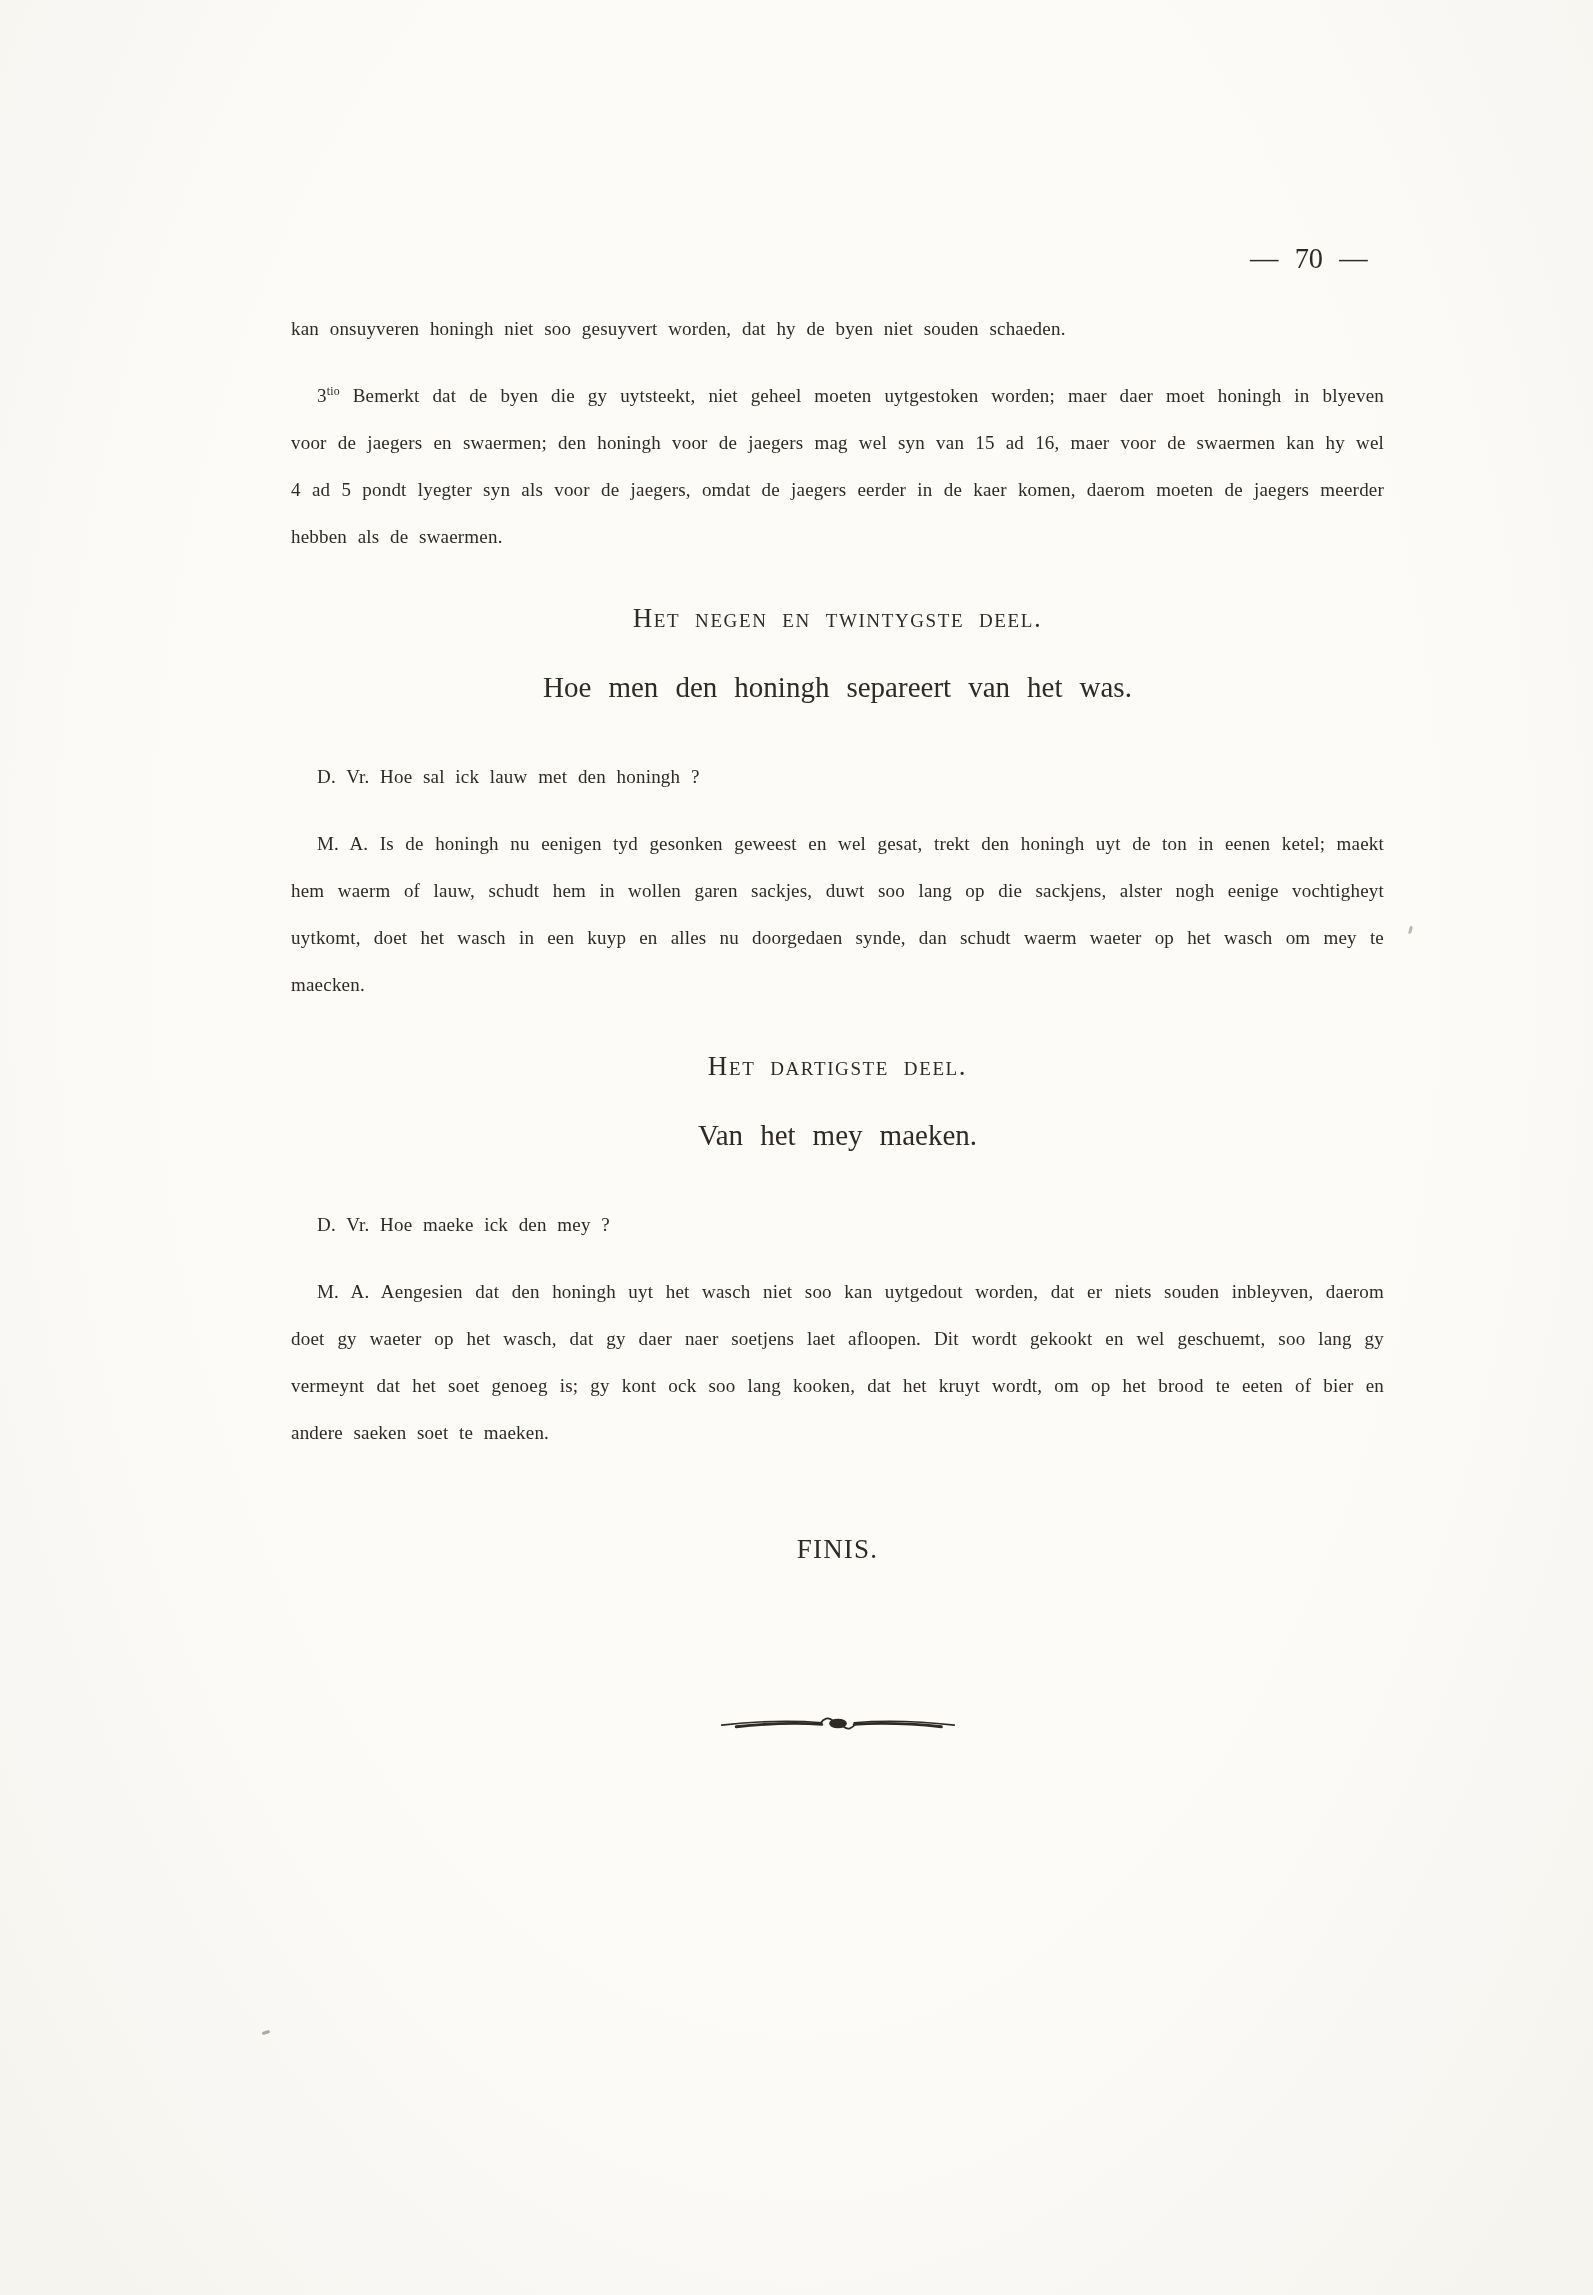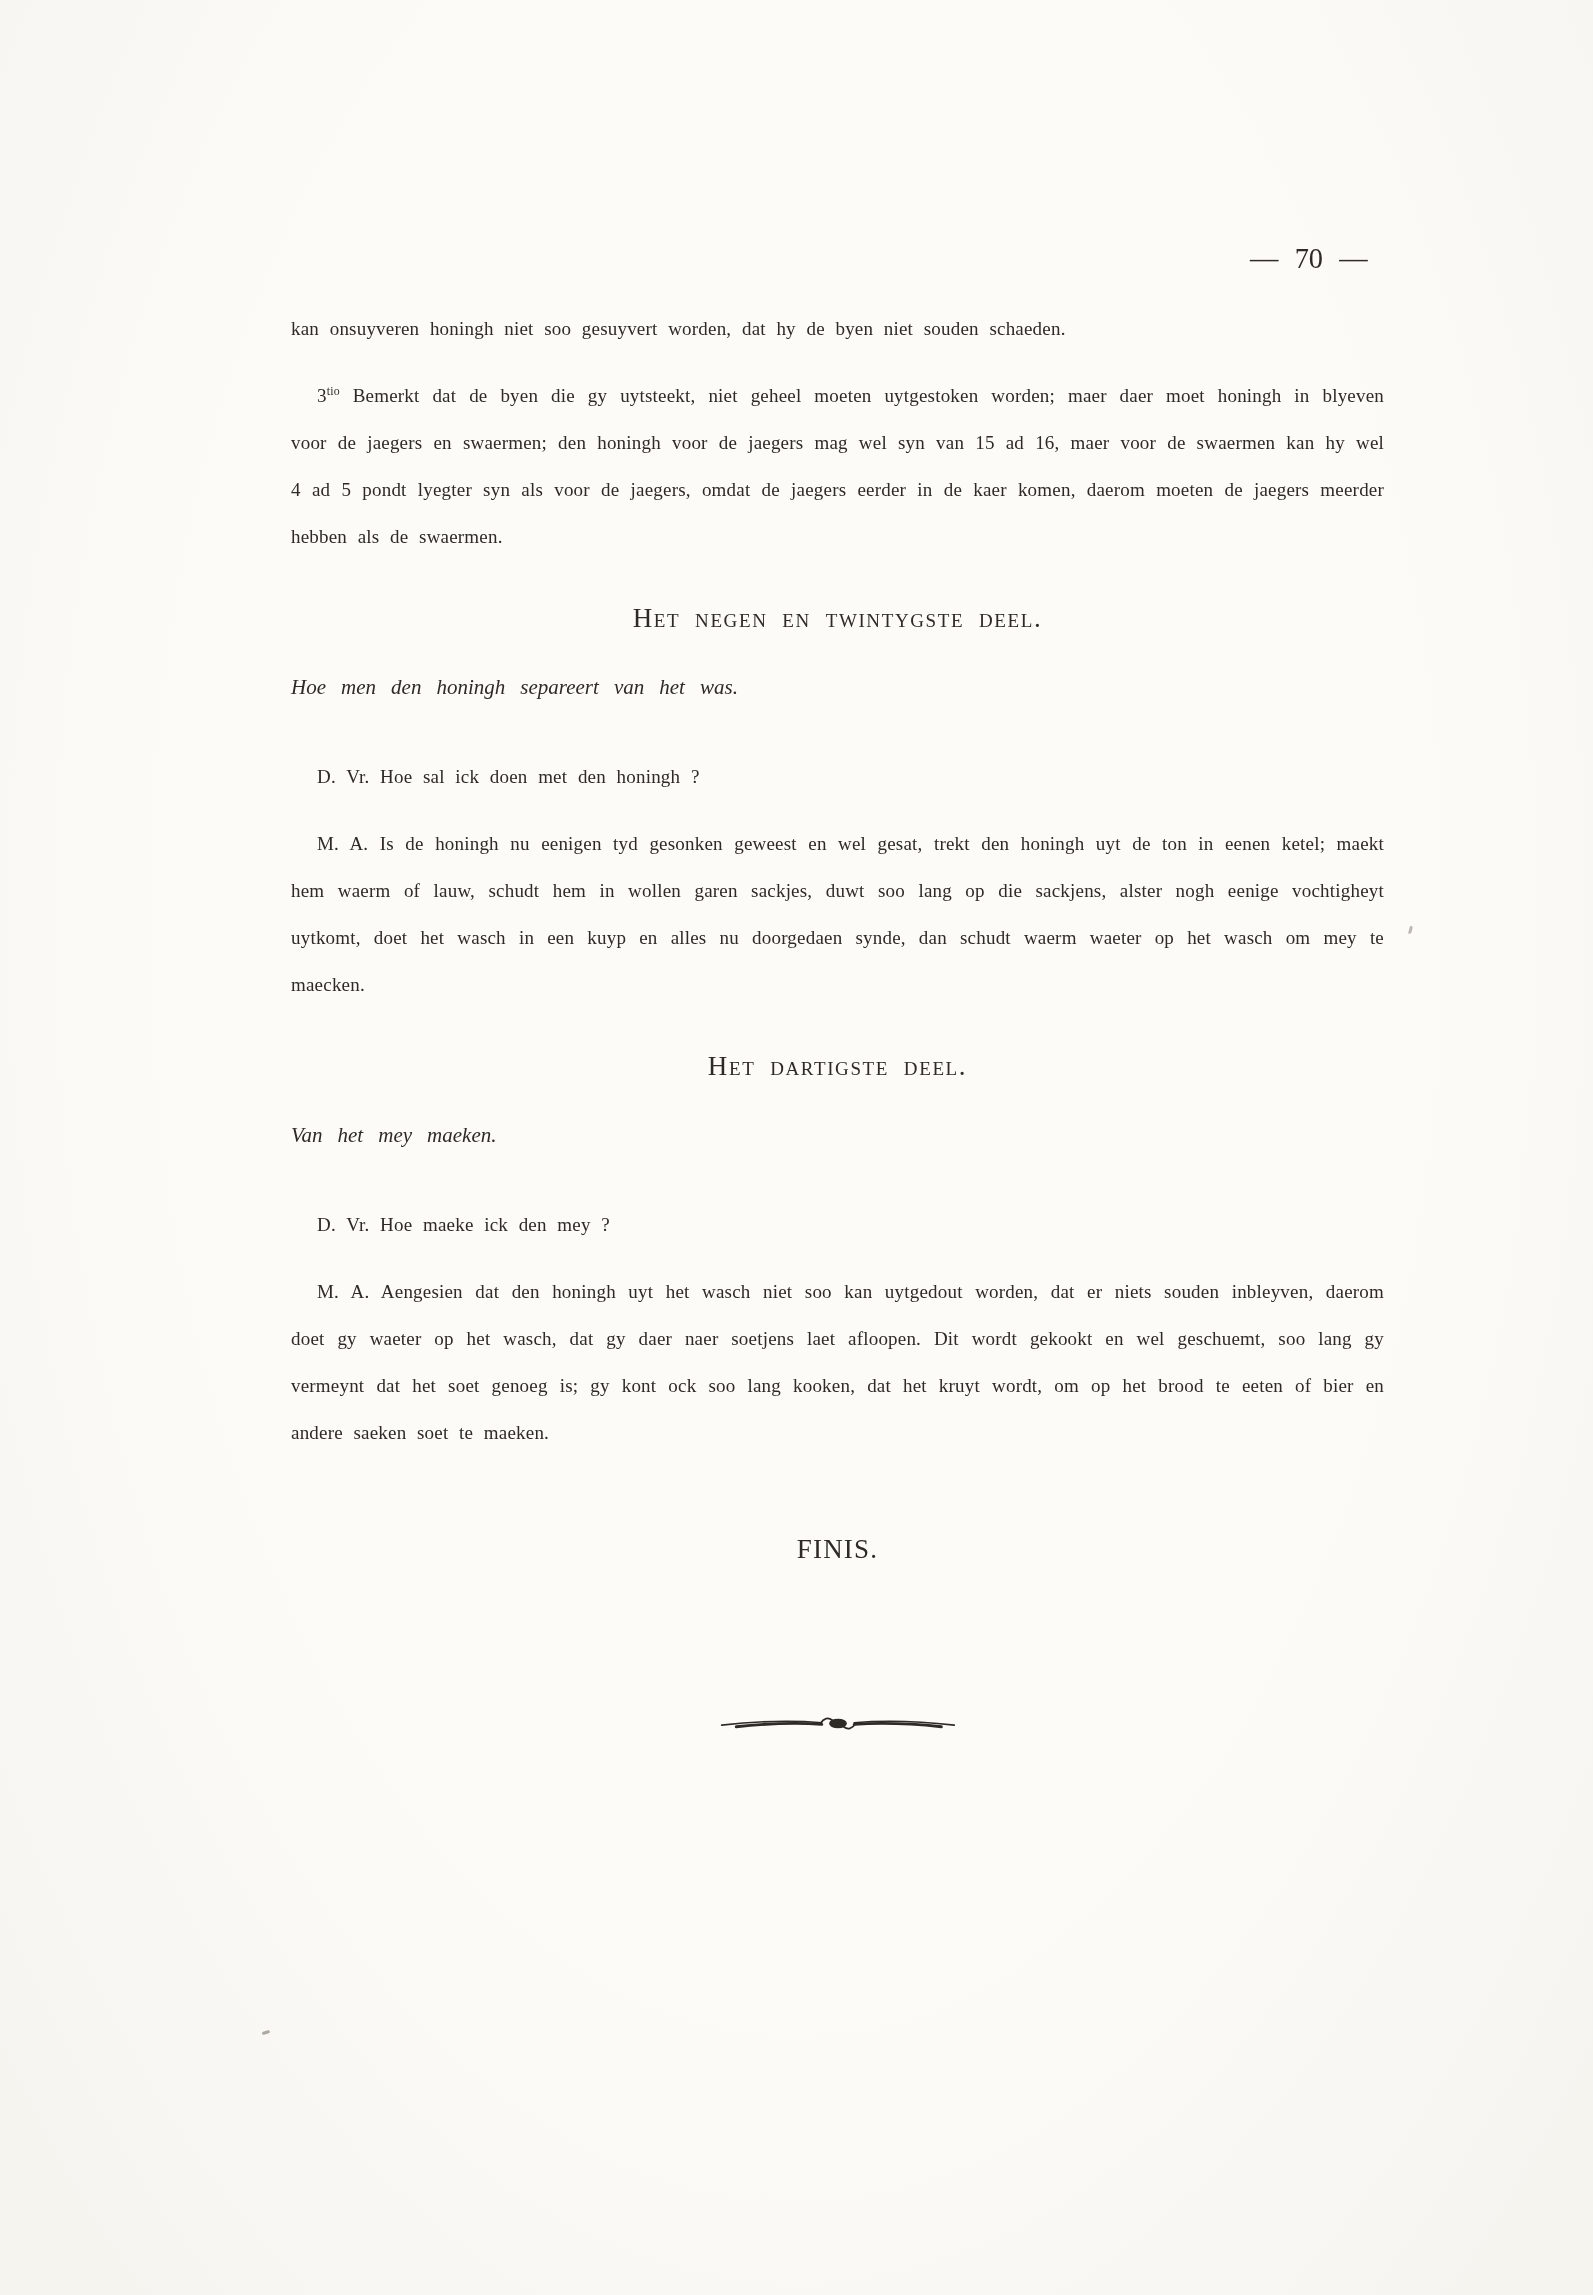--- a/index.html
+++ b/index.html
@@ -59,24 +59,23 @@
     font-size: 27px;
     line-height: 34px;
     font-weight: normal;
     font-variant: small-caps;
     letter-spacing: 1.6px;
     word-spacing: 6.5px;
     text-align: center;
     margin: 41px 0 34px 0;
   }
   .chapter-subtitle {
-    font-size: 21px;
+    font-size: 29px;
     line-height: 37px;
-    font-style: italic;
-    text-align: left;
+    text-align: center;
     word-spacing: 9.8px;
     margin: 0 0 47px 0;
   }
   .qa {
     
   }
   .finis {
     font-size: 27px;
     letter-spacing: 1.2px;
     text-align: center;
@@ -124,21 +123,21 @@
 
     <p class="body-par indent">
       <span>3</span><sup class="ordinal-sup">tio</sup>
       <span>Bemerkt dat de byen die gy uytsteekt, niet geheel moeten uytgestoken worden; maer daer moet honingh in blyeven voor de jaegers en swaermen; den honingh voor de jaegers mag wel syn van 15 ad 16, maer voor de swaermen kan hy wel 4 ad 5 pondt lyegter syn als voor de jaegers, omdat de jaegers eerder in de kaer komen, daerom moeten de jaegers meerder hebben als de swaermen.</span>
     </p>
 
     <h2 class="chapter-heading">Het negen en twintygste deel.</h2>
 
     <p class="chapter-subtitle">Hoe men den honingh separeert van het was.</p>
 
-    <p class="body-par indent qa">D. Vr. Hoe sal ick doen met den honingh ?</p>
+    <p class="body-par indent qa">D. Vr. Hoe sal ick lauw met den honingh ?</p>
 
     <p class="body-par indent qa">M. A. Is de honingh nu eenigen tyd gesonken geweest en wel gesat, trekt den honingh uyt de ton in eenen ketel; maekt hem waerm of lauw, schudt hem in wollen garen sackjes, duwt soo lang op die sackjens, alster nogh eenige vochtigheyt uytkomt, doet het wasch in een kuyp en alles nu doorgedaen synde, dan schudt waerm waeter op het wasch om mey te maecken.</p>
 
     <h2 class="chapter-heading">Het dartigste deel.</h2>
 
     <p class="chapter-subtitle">Van het mey maeken.</p>
 
     <p class="body-par indent qa">D. Vr. Hoe maeke ick den mey ?</p>
 
     <p class="body-par indent qa">M. A. Aengesien dat den honingh uyt het wasch niet soo kan uytgedout worden, dat er niets souden inbleyven, daerom doet gy waeter op het wasch, dat gy daer naer soetjens laet afloopen. Dit wordt gekookt en wel geschuemt, soo lang gy vermeynt dat het soet genoeg is; gy kont ock soo lang kooken, dat het kruyt wordt, om op het brood te eeten of bier en andere saeken soet te maeken.</p>

